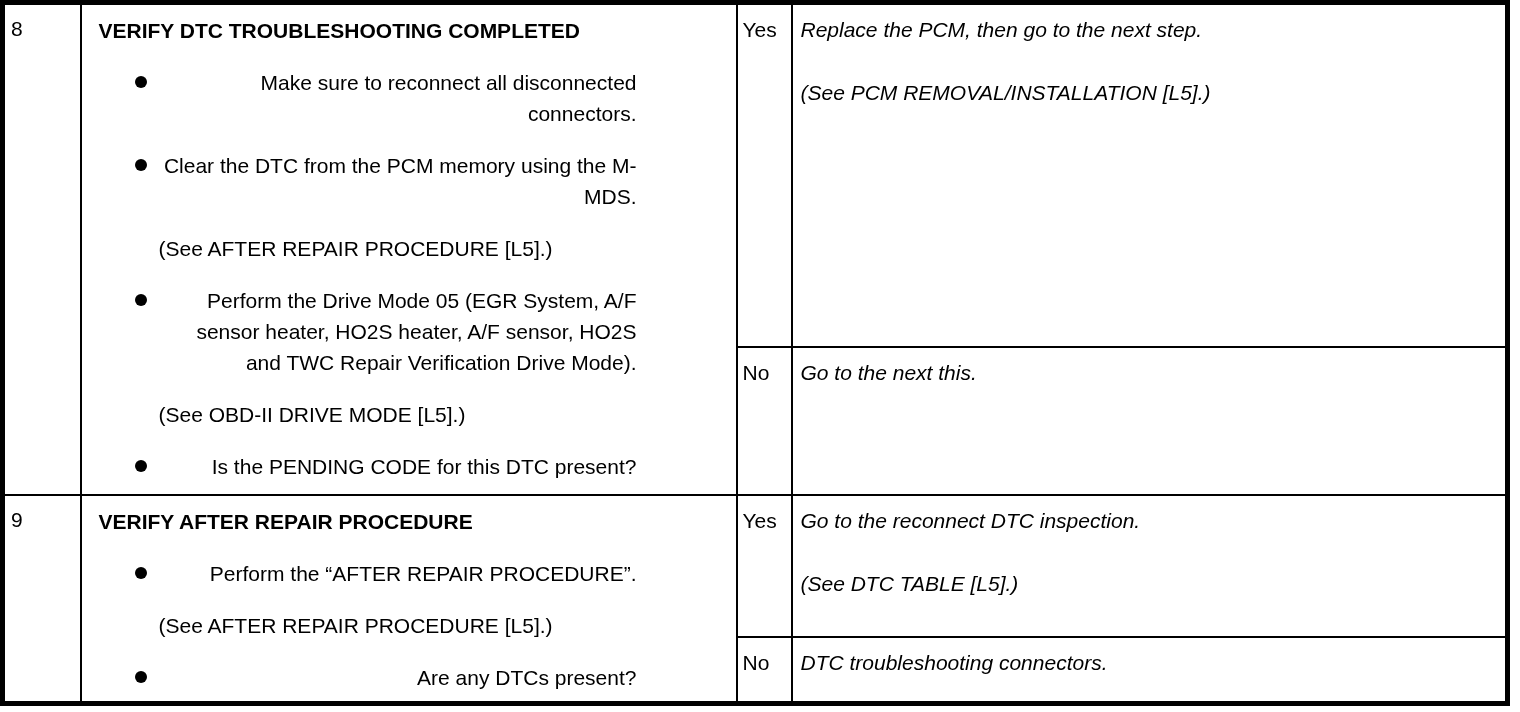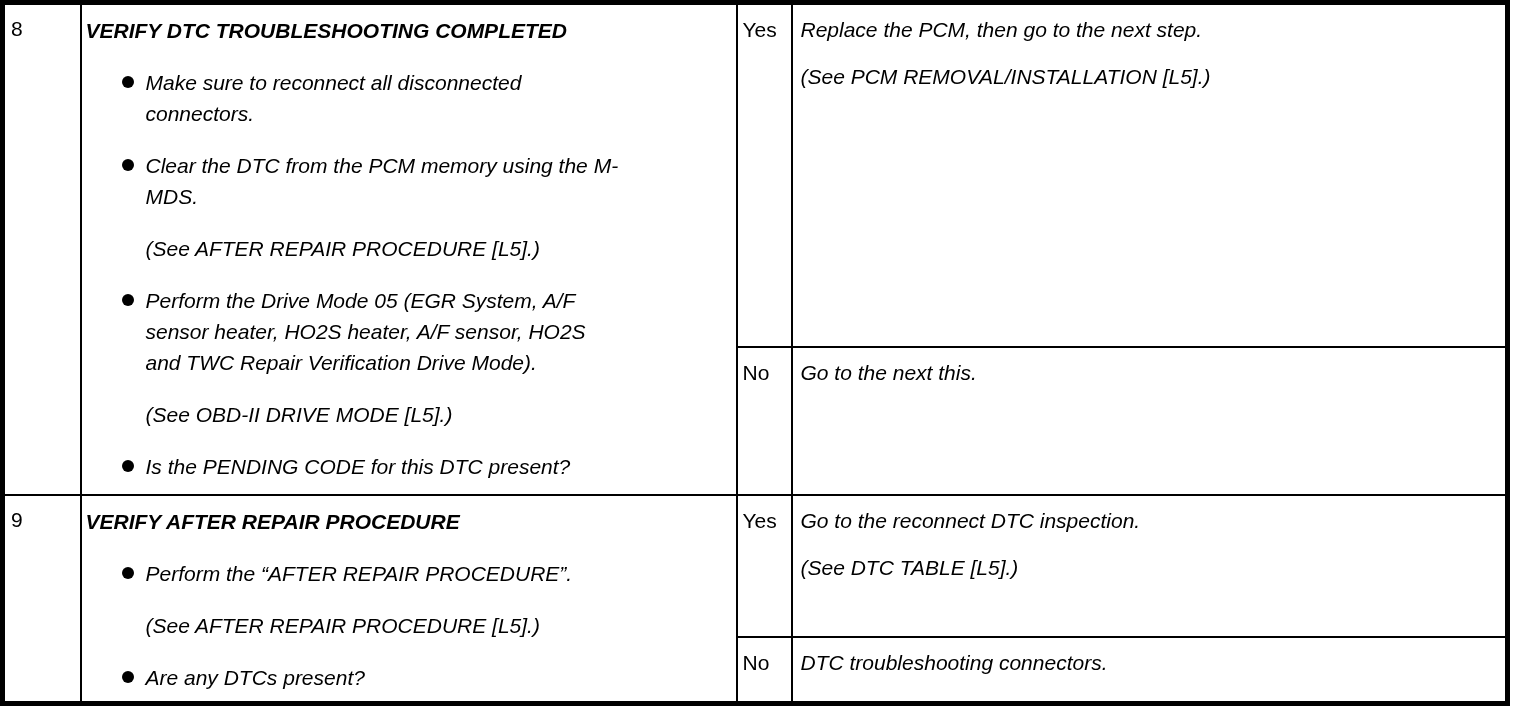--- a/index.html
+++ b/index.html
@@ -18,38 +18,38 @@
     margin: 0;
     border: 5px solid #000;
   }
   table.ts td {
     border: 2px solid #000;
     vertical-align: top;
     font-size: 21px;
     line-height: 31px;
   }
   td.step-cell   { padding: 8px 2px 0 6px; }
-  td.insp-cell   { padding: 10px 8px 8px 4px; font-style: italic; }
+  td.insp-cell   { padding: 10px 8px 8px 17px; }
   td.ans-cell    { padding: 9px 2px 0 5px; }
   td.act-cell    { padding: 9px 10px 0 8px; font-style: italic; }
 
   .insp-title { font-weight: bold; white-space: nowrap; }
 
-  .bullet { position: relative; padding-left: 60px; margin-top: 21px; }
+  .bullet { position: relative; padding-left: 60px; margin-top: 21px; text-align: right; }
   .bullet .dot {
     position: absolute; left: 36px; top: 9px;
     width: 12px; height: 12px; border-radius: 50%;
     background: #000;
   }
   .bullet-text { display: block; max-width: 478px; }
 
   .see-note { margin: 21px 0 0 60px; white-space: nowrap; }
 
   .action-text { display: block; max-width: 700px; }
-  .action-ref { margin-top: 16px; white-space: nowrap; }
+  .action-ref { margin-top: 32px; white-space: nowrap; }
 </style>
 </head>
 <body>
 
 <div class="page">
   <table class="ts">
     <colgroup>
       <col style="width:78px">
       <col style="width:656px">
       <col style="width:55px">

